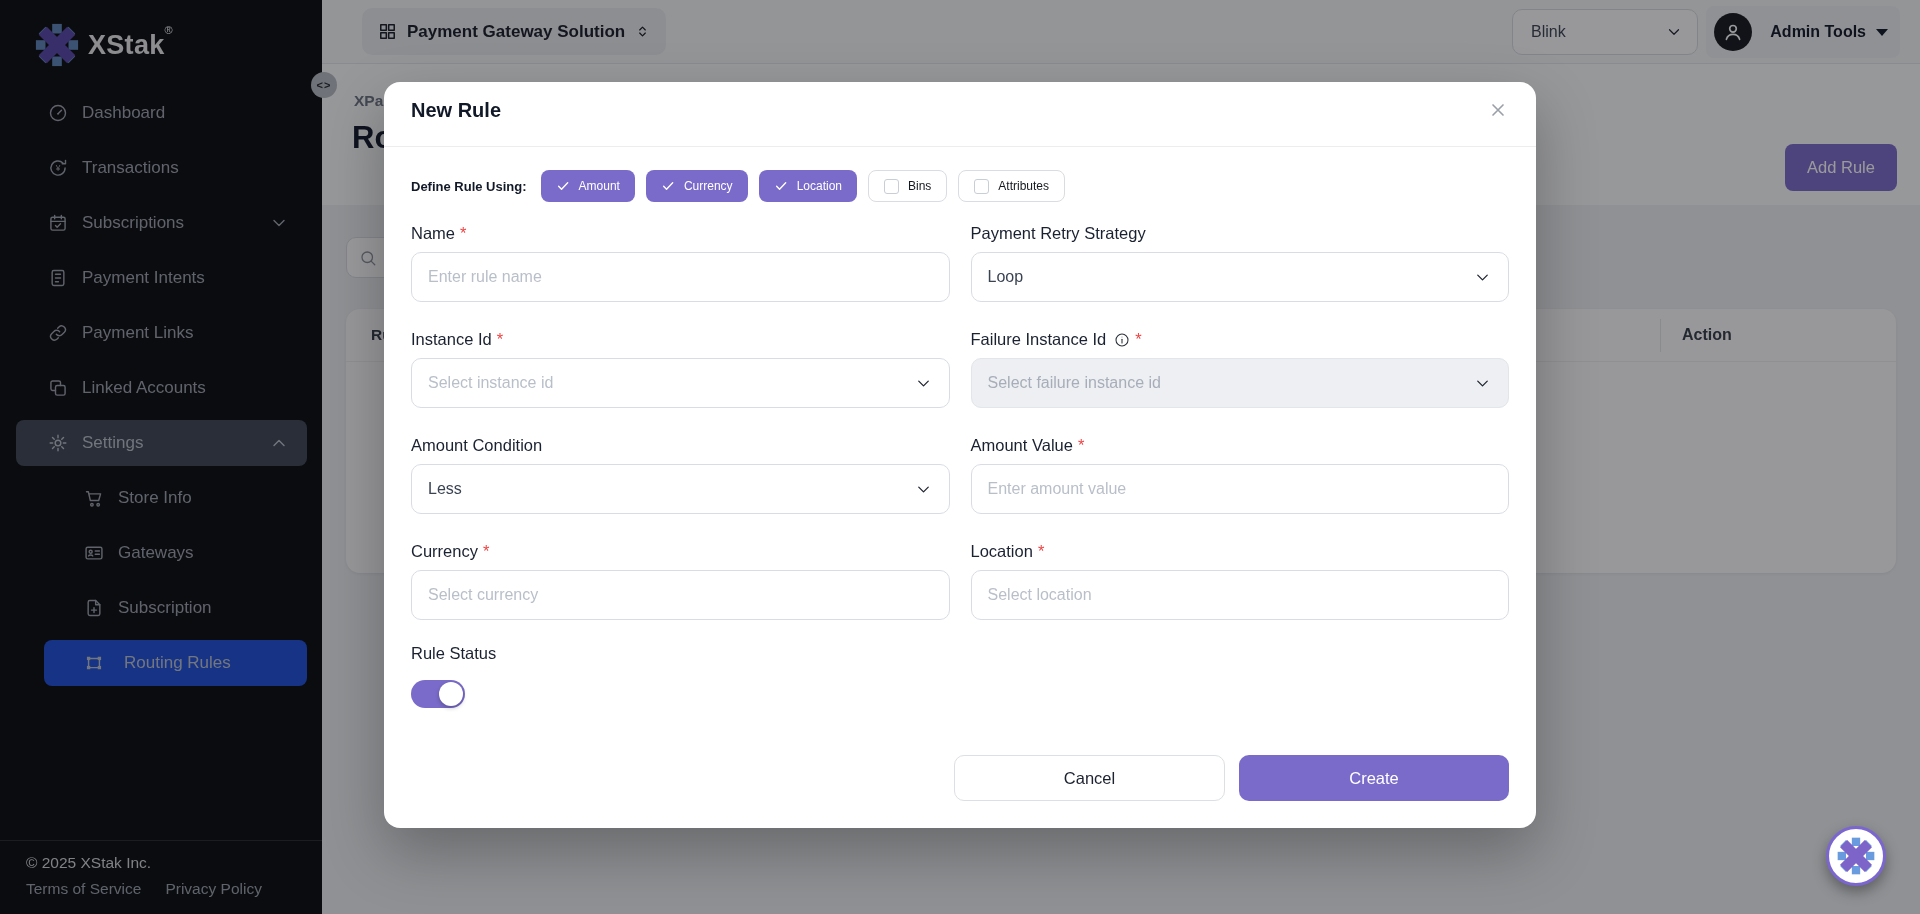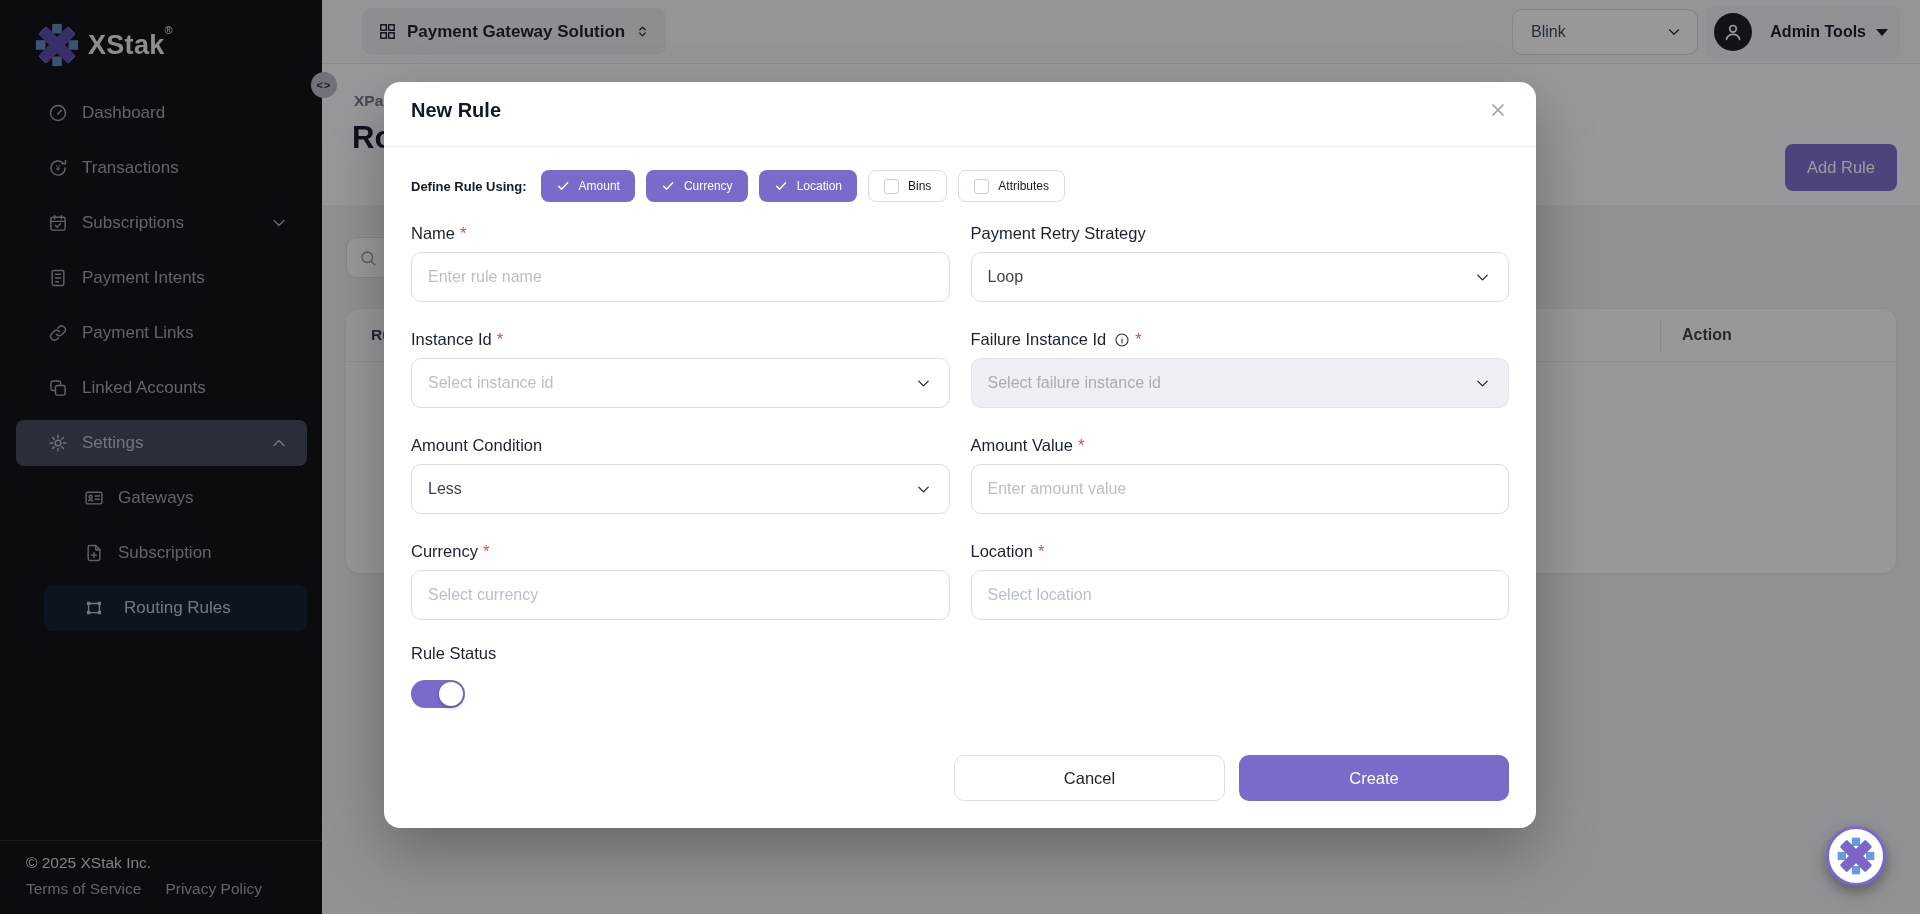--- a/index.html
+++ b/index.html
@@ -15,21 +15,21 @@
   .logo-mark { width:46px; height:46px; }
   .logo-text { color:#e8e9eb; font-size:27px; font-weight:700; letter-spacing:.3px; }
   .logo-reg { color:#e8e9eb; font-size:11px; vertical-align:top; position:relative; top:-6px; }
   .nav { padding:16px 15px 0 16px; }
   .nav-item { display:flex; align-items:center; gap:14px; height:46px; margin-bottom:9px; padding:0 18px 0 32px; border-radius:8px; color:#9ba1ac; font-size:17px; cursor:pointer; }
   .nav-item .ic { width:20px; height:20px; flex:0 0 auto; }
   .nav-item .grow { flex:1; }
   .nav-item.active-parent { background:#3d4653; color:#b9bfc8; }
   .nav-sub { margin-left:28px; }
   .nav-sub .nav-item { padding-left:40px; }
-  .nav-sub .nav-item.active { background:#0f172a; color:#bcc2cb;gap:20px; }
+  .nav-sub .nav-item.active { background:#1d4ed8; color:#bcc2cb;gap:20px; }
   .chev { width:16px; height:16px; }
   .side-footer { position:absolute; left:0; right:0; bottom:0; border-top:1px solid #26262b; padding:13px 0 16px 26px; }
   .side-foot-copy { color:#d2d5d9; font-size:15.5px; }
   .side-foot-links { display:flex; gap:24px; margin-top:8px; }
   .side-foot-links span { color:#9aa1ab; font-size:15.5px; cursor:pointer; }
 
   
   .collapse-btn { position:absolute; left:311px; top:72px; width:26px; height:26px; border-radius:50%; background:#b6bac1; color:#23272e; z-index:12; display:flex; align-items:center; justify-content:center; font-size:11px; font-weight:700; letter-spacing:1px; cursor:pointer; }
 
   
@@ -181,20 +181,28 @@
           </svg>
         <span class="grow">Settings</span>
         <svg class="ic chev" viewBox="0 0 24 24">
             <path d="M6 15l6-6 6 6"></path>
           </svg>
       </div>
 
       <div class="nav-sub">
         <div class="nav-item">
           <svg class="ic" viewBox="0 0 24 24">
+              <circle cx="9.5" cy="20" r="1.5"></circle>
+              <circle cx="17" cy="20" r="1.5"></circle>
+              <path d="M3 4.5h2.2L7.6 15h10l2.3-8H6.2"></path>
+            </svg>
+          <span class="grow">Store Info</span>
+        </div>
+        <div class="nav-item">
+          <svg class="ic" viewBox="0 0 24 24">
               <rect x="2.5" y="5" width="19" height="14" rx="2"></rect>
               <circle cx="8" cy="10.5" r="1.8"></circle>
               <path d="M5.5 15.5c.6-1.6 4.4-1.6 5 0"></path>
               <path d="M13.5 9.5h5M13.5 13.5h5"></path>
             </svg>
           <span class="grow">Gateways</span>
         </div>
         <div class="nav-item">
           <svg class="ic" viewBox="0 0 24 24">
               <path d="M14 3H7a2 2 0 0 0-2 2v14a2 2 0 0 0 2 2h10a2 2 0 0 0 2-2V8z"></path>

